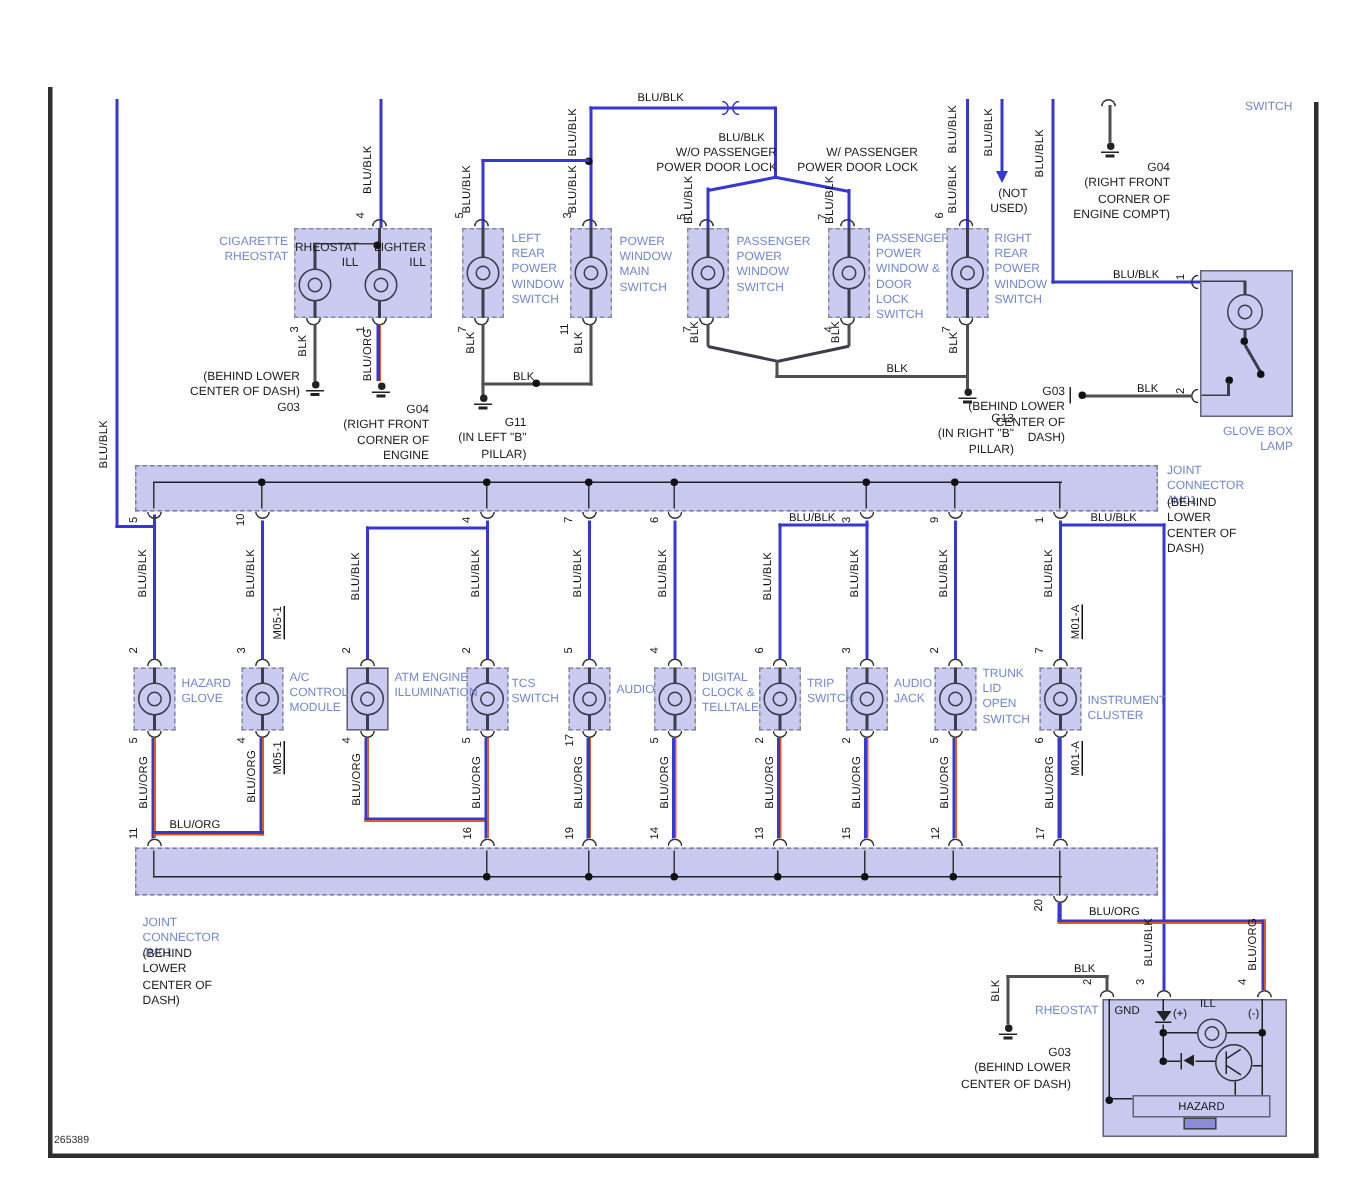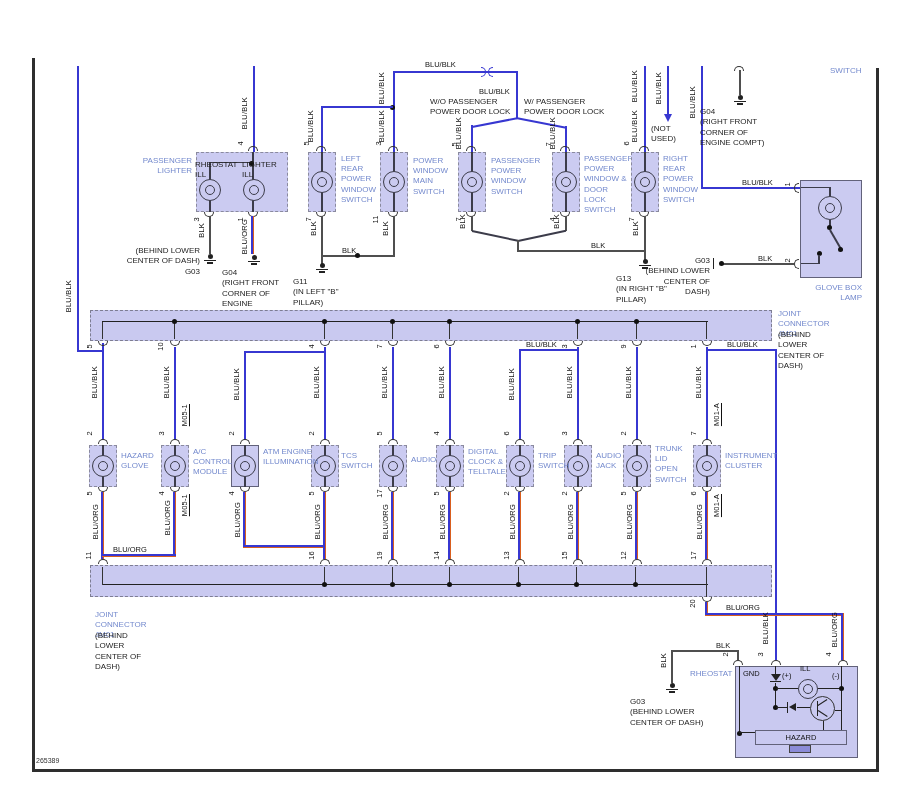--- a/index.html
+++ b/index.html
@@ -57,21 +57,21 @@
   .circ{position:absolute;border:1.4px solid #333;border-radius:50%;box-sizing:border-box;}
   .tdg{position:absolute;height:1.4px;background:#222;transform-origin:left center;}
   
   .pin{position:absolute;font-size:7.5px;color:#111;transform:rotate(-90deg);white-space:nowrap;}
   .vl{position:absolute;font-size:7.5px;color:#111;writing-mode:vertical-rl;transform:rotate(180deg);
       white-space:nowrap;letter-spacing:.2px;}
   .vl.u{text-decoration:underline;}
   .hl{position:absolute;font-size:7.5px;color:#111;white-space:nowrap;}
   .bl{position:absolute;font-size:8px;color:#7389cd;line-height:1.28;}
   .bt{position:absolute;font-size:8px;color:#222;line-height:1.3;}
-  .ctr{text-align:left;}
+  .ctr{text-align:right;}
   .rt{text-align:right;}
   .blk{display:block;}
   .sheet{position:absolute;font-size:7px;color:#333;}
 </style>
 </head>
 <body>
 
 <div class="canvas">
 
 
@@ -148,21 +148,21 @@
       <span class="gb"></span>
     </div>
   <div class="bt ctr" style="left:700px;top:107px;width:80px">
     <span class="blk">G04</span>
     <span>(RIGHT FRONT CORNER OF ENGINE COMPT)</span>
   </div>
 
   <div class="bl" style="left:830px;top:66px">SWITCH</div>
 
   <div class="box" style="left:196px;top:152px;width:92px;height:60px"></div>
-  <div class="bl rt" style="left:138px;top:156px;width:54px">PASSENGER LIGHTER</div>
+  <div class="bl rt" style="left:138px;top:156px;width:54px">CIGARETTE RHEOSTAT</div>
   <div class="lead" style="left:252px;top:152px;height:28px"></div>
   <div class="ih" style="left:209px;top:162px;width:44px;background:#3c3c4a"></div>
   <div class="lead" style="left:209px;top:163px;height:17px"></div>
   <div class="lead" style="left:209px;top:200px;height:12px"></div>
   <div class="lead" style="left:252px;top:200px;height:12px"></div>
   <div class="dot" style="left:249px;top:161px"></div>
   <div class="bt ctr" style="left:195px;top:160px;width:44px">RHEOSTAT ILL</div>
   <div class="bt ctr" style="left:242px;top:160px;width:42px">LIGHTER ILL</div>
   <div class="bulb b22" style="left:199px;top:179px"></div>
   <div class="bulb b22" style="left:243px;top:179px"></div>
@@ -409,21 +409,21 @@
 
   <div class="bl" style="left:121px;top:451px;width:40px">HAZARD GLOVE</div>
   <div class="bl" style="left:193px;top:447px;width:44px">A/C CONTROL MODULE</div>
   <div class="bl" style="left:263px;top:447px;width:58px">ATM ENGINE ILLUMINATION</div>
   <div class="bl" style="left:341px;top:451px;width:40px">TCS SWITCH</div>
   <div class="bl" style="left:411px;top:455px;width:40px">AUDIO</div>
   <div class="bl" style="left:468px;top:447px;width:44px">DIGITAL CLOCK &amp; TELLTALE</div>
   <div class="bl" style="left:538px;top:451px;width:40px">TRIP SWITCH</div>
   <div class="bl" style="left:596px;top:451px;width:34px">AUDIO JACK</div>
   <div class="bl" style="left:655px;top:444px;width:36px">TRUNK LID OPEN SWITCH</div>
-  <div class="bl" style="left:725px;top:451px;width:62px">INSTRUMENT CLUSTER</div>
+  <div class="bl" style="left:725px;top:462px;width:62px">INSTRUMENT CLUSTER</div>
 
   <div class="cup" style="left:98px;top:487px"></div>
   <div class="cup" style="left:170px;top:487px"></div>
   <div class="cup" style="left:240px;top:487px"></div>
   <div class="cup" style="left:320px;top:487px"></div>
   <div class="cup" style="left:388px;top:487px"></div>
   <div class="cup" style="left:445px;top:487px"></div>
   <div class="cup" style="left:515px;top:487px"></div>
   <div class="cup" style="left:573px;top:487px"></div>
   <div class="cup" style="left:632px;top:487px"></div>

